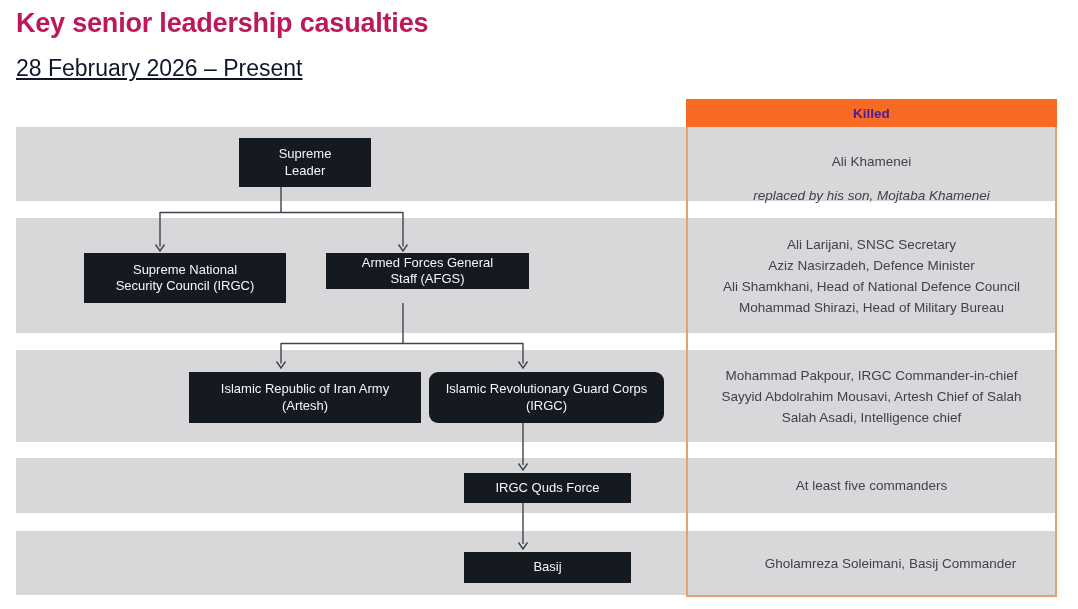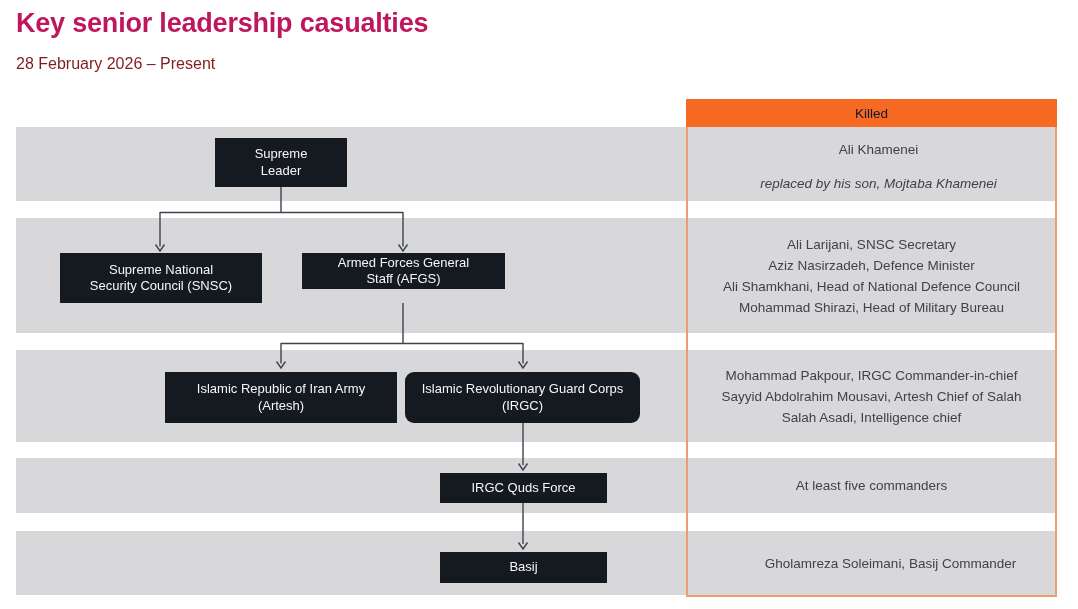--- a/index.html
+++ b/index.html
@@ -6,60 +6,60 @@
   .page {
     position:relative; width:1078px; height:609px; overflow:hidden;
     font-family:"Liberation Sans", sans-serif; background:#ffffff;
   }
   .title {
     position:absolute; left:16px; top:8px;
     font-size:27px; font-weight:bold; color:#be185d; letter-spacing:-0.2px;
   }
   .subtitle {
     position:absolute; left:16px; top:55px;
-    font-size:16px; font-weight:400; color:#7f1d1d;
+    font-size:23px; font-weight:400; color:#0f172a;text-decoration:underline;
   }
   .band { position:absolute; left:16px; width:1040px; background:#d8d8da; z-index:0; }
   .band1 { top:127px; height:74px; }
   .band2 { top:218px; height:115px; }
   .band3 { top:350px; height:92px; }
   .band4 { top:458px; height:55px; }
   .band5 { top:531px; height:64px; }
 
   .connectors { position:absolute; left:0; top:0; z-index:1; pointer-events:none; }
 
   .killed-box {
     position:absolute; left:686px; top:99px; width:371px; height:498px;
     border:2px solid #eb9e6e; box-sizing:border-box; z-index:2; pointer-events:none;
   }
   .killed-header {
     margin:-2px -2px 0 -2px; height:28px; background:#f66a24;
-    color:#0f172a; font-weight:normal; font-size:13.5px;
+    color:#4c1d95; font-weight:bold; font-size:13.5px;
     display:flex; align-items:center; justify-content:center;
   }
 
   .knode {
     position:absolute; background:#151a21; color:#f5f6f8; z-index:3;
     display:flex; flex-direction:column; align-items:center; justify-content:center;
-    text-align:center; font-size:13px; line-height:16.5px;
+    text-align:center; font-size:13px; line-height:16.5px;margin-left:24px;
   }
   .node-supreme { left:215px; top:138px; width:132px; height:49px; }
   .node-snsc   { left:60px;  top:253px; width:202px; height:50px; }
   .node-afgs   { left:302px; top:253px; width:203px; height:36px; }
   .node-artesh { left:165px; top:372px; width:232px; height:51px; }
   .node-irgc   { left:405px; top:372px; width:235px; height:51px;border-radius:9px; }
   .node-quds   { left:440px; top:473px; width:167px; height:30px; }
   .node-basij  { left:440px; top:552px; width:167px; height:31px;text-align:center; }
 
   .kcell {
     position:absolute; left:688px; width:367px; z-index:3;
     display:flex; flex-direction:column; align-items:center; justify-content:center;
     text-align:center; color:#3d434b; font-size:13.5px; line-height:21px;
   }
-  .kcell1 { top:129px; height:74px; line-height:19px;padding-left:7px; }
+  .kcell1 { top:141px; height:74px; line-height:19px; }
   .kcell2 { top:218px; height:115px; }
   .kcell3 { top:350px; height:92px; }
   .kcell4 { top:458px; height:55px; }
   .kcell5 { top:531px; height:64px;margin-left:19px; }
   .note { font-style:italic;margin-top:15px; }
 </style>
 </head>
 <body>
 
 <div class="page">
@@ -91,21 +91,21 @@
   <div class="killed-box">
     <div class="killed-header">Killed</div>
   </div>
 
   <div class="knode node-supreme">
     <div>Supreme</div>
     <div>Leader</div>
   </div>
   <div class="knode node-snsc">
     <div>Supreme National</div>
-    <div>Security Council (SNSC)</div>
+    <div>Security Council (IRGC)</div>
   </div>
   <div class="knode node-afgs">
     <div>Armed Forces General</div>
     <div>Staff (AFGS)</div>
   </div>
   <div class="knode node-artesh">
     <div>Islamic Republic of Iran Army</div>
     <div>(Artesh)</div>
   </div>
   <div class="knode node-irgc">

